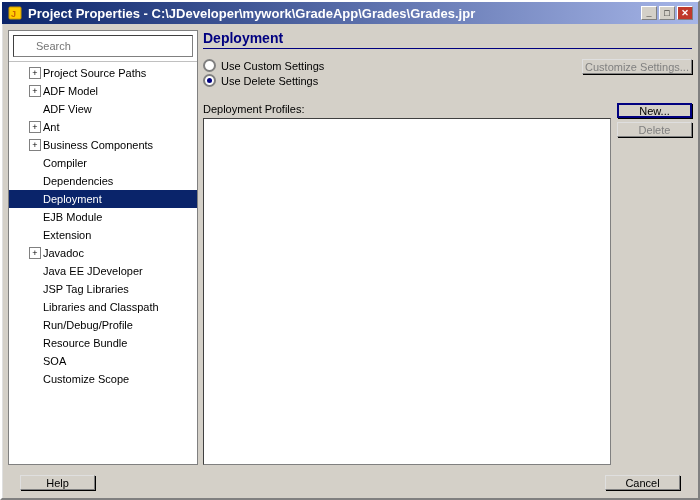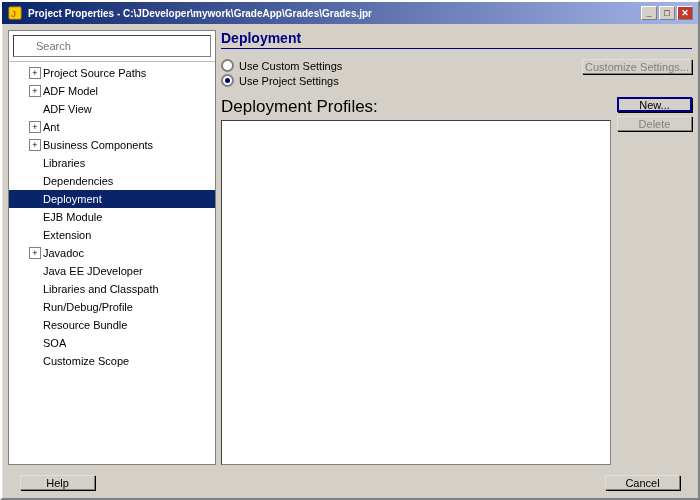--- a/index.html
+++ b/index.html
@@ -43,21 +43,21 @@
       align-items: center;
       gap: 5px;
     }
 
     .title-icon {
       width: 16px;
       height: 16px;
     }
 
     .title-text {
-      font-size: 10px;
+      font-size: 13px;
       font-weight: bold;
       color: white;
     }
 
     .title-buttons {
       display: flex;
       gap: 2px;
     }
 
     .title-btn {
@@ -90,21 +90,21 @@
     }
 
     .main-area {
       display: flex;
       flex: 1;
       gap: 5px;
     }
 
     
     .left-panel {
-      width: 208px;
+      width: 190px;
       flex-shrink: 0;
       display: flex;
       flex-direction: column;
       border: 1px solid #808080;
       border-top-color: #808080;
       border-left-color: #808080;
       background: #ffffff;
     }
 
     .search-box-wrapper {
@@ -188,20 +188,21 @@
       color: #000080;
       border-bottom: 1px solid #000080;
       padding-bottom: 2px;
       margin-bottom: 4px;
     }
 
     .radio-group {
       display: flex;
       flex-direction: column;
       gap: 2px;
+      margin-bottom: 6px;
     }
 
     .radio-label {
       display: flex;
       align-items: center;
       gap: 5px;
       cursor: pointer;
     }
 
     .radio-btn {
@@ -231,21 +232,21 @@
     }
 
     .profiles-container {
       flex: 1;
       display: flex;
       flex-direction: column;
       gap: 3px;
     }
 
     .profiles-label {
-      font-size: 17px;
+      font-size: 11px;
       color: #000;
     }
 
     .profiles-list {
       flex: 1;
       border: 1px solid #808080;
       border-top-color: #404040;
       border-left-color: #404040;
       background: white;
     }
@@ -347,21 +348,21 @@
             <div class="tree-item indented">
               <span class="expand-icon" style="border: 1px solid rgb(128, 128, 128); background: white; color: rgb(0, 0, 0); font-weight: normal;">+</span>
               <span>Ant</span>
             </div>
             <div class="tree-item indented">
               <span class="expand-icon" style="border: 1px solid rgb(128, 128, 128); background: white; color: rgb(0, 0, 0); font-weight: normal;">+</span>
               <span>Business Components</span>
             </div>
             <div class="tree-item indented">
               <span class="expand-icon"></span>
-              <span>Libraries</span>
+              <span>Compiler</span>
             </div>
             <div class="tree-item indented">
               <span class="expand-icon"></span>
               <span>Dependencies</span>
             </div>
             <div class="tree-item indented selected">
               <span class="expand-icon"></span>
               <span>Deployment</span>
             </div>
             <div class="tree-item indented">
@@ -372,20 +373,24 @@
               <span class="expand-icon"></span>
               <span>Extension</span>
             </div>
             <div class="tree-item indented">
               <span class="expand-icon" style="border: 1px solid rgb(128, 128, 128); background: white; color: rgb(0, 0, 0); font-weight: normal;">+</span>
               <span>Javadoc</span>
             </div>
             <div class="tree-item indented">
               <span class="expand-icon"></span>
               <span>Java EE JDeveloper</span>
+            </div>
+            <div class="tree-item indented">
+              <span class="expand-icon"></span>
+              <span>JSP Tag Libraries</span>
             </div>
             <div class="tree-item indented">
               <span class="expand-icon"></span>
               <span>Libraries and Classpath</span>
             </div>
             <div class="tree-item indented">
               <span class="expand-icon"></span>
               <span>Run/Debug/Profile</span>
             </div>
             <div class="tree-item indented">
@@ -407,21 +412,21 @@
         <div class="panel-title">Deployment</div>
 
         <div style="display:flex; align-items:flex-start; justify-content:space-between; margin-bottom:4px;">
           <div class="radio-group">
             <label class="radio-label">
               <div class="radio-btn"></div>
               <span>Use Custom Settings</span>
             </label>
             <label class="radio-label">
               <div class="radio-btn checked"></div>
-              <span>Use Project Settings</span>
+              <span>Use Delete Settings</span>
             </label>
           </div>
           <button class="win-btn customize" disabled="">Customize Settings...</button>
         </div>
 
         <div class="deployment-profiles-section">
           <div class="profiles-container">
             <div class="profiles-label">Deployment Profiles:</div>
             <div class="profiles-list"></div>
           </div>

